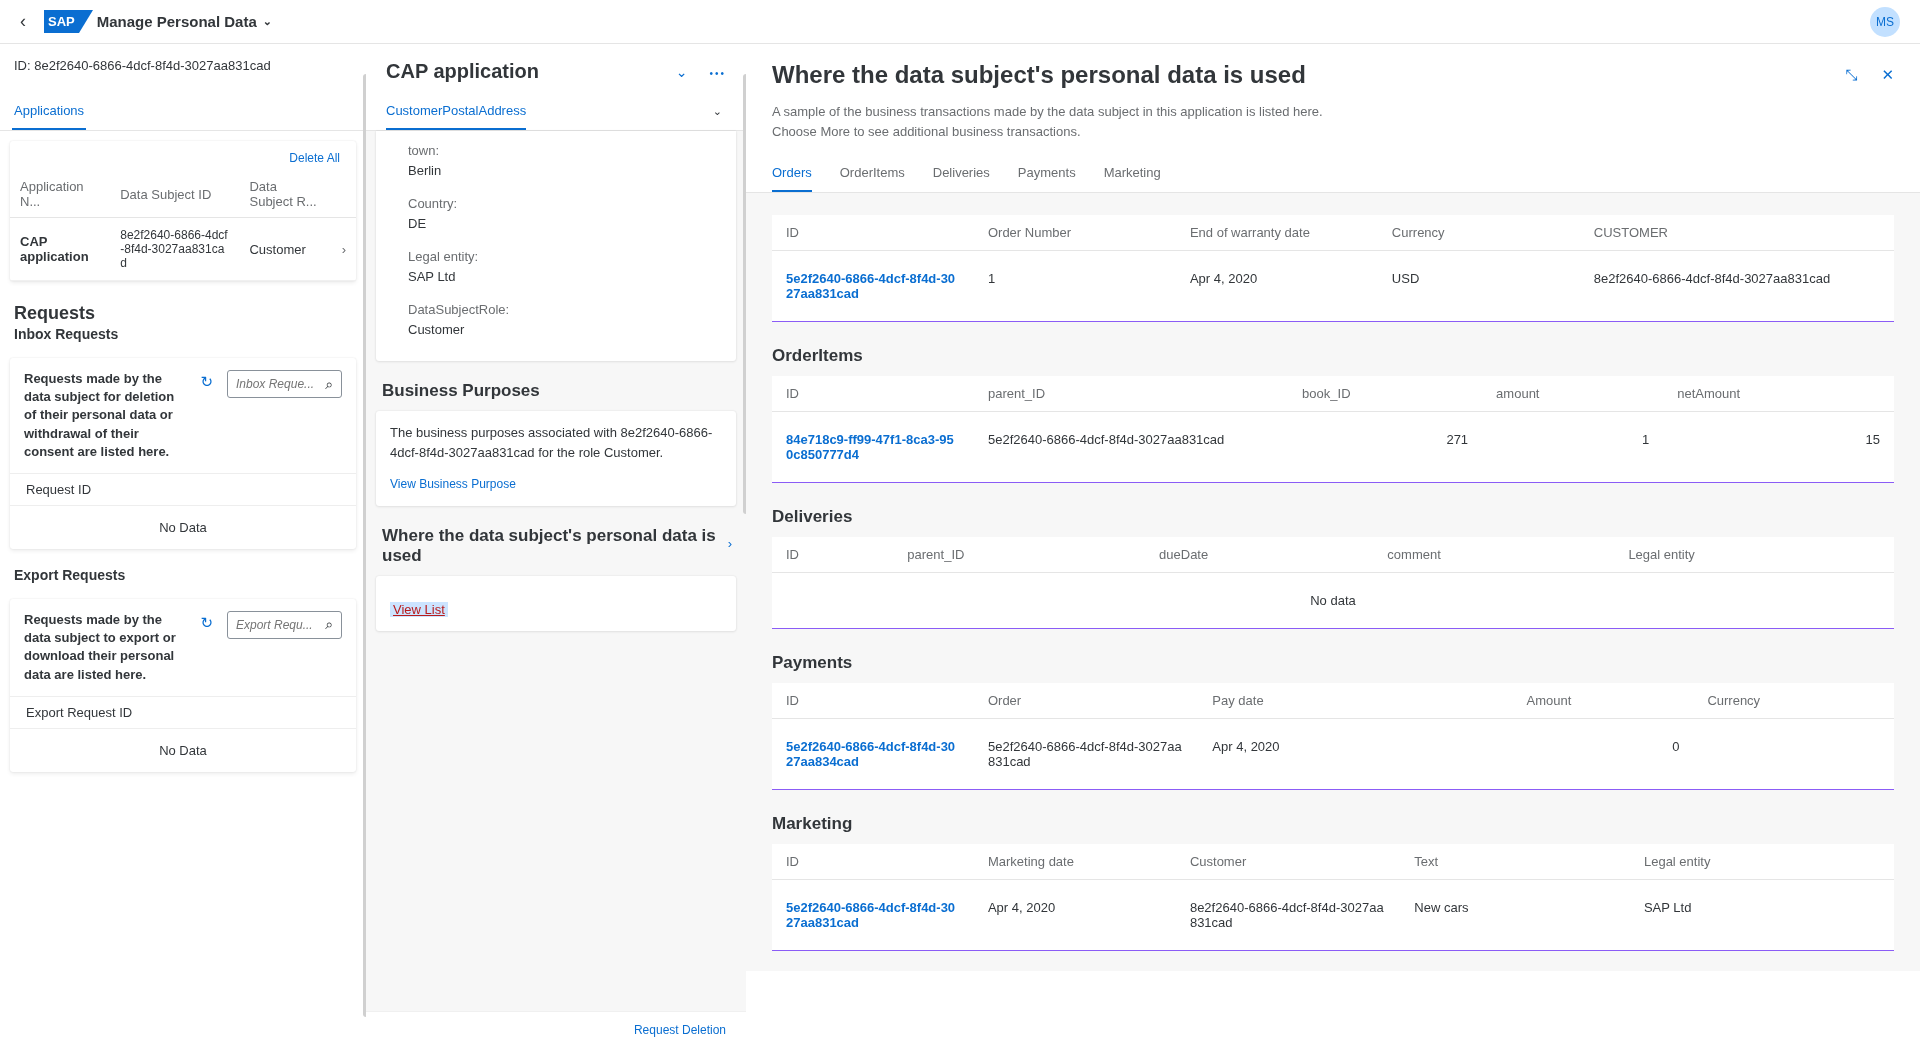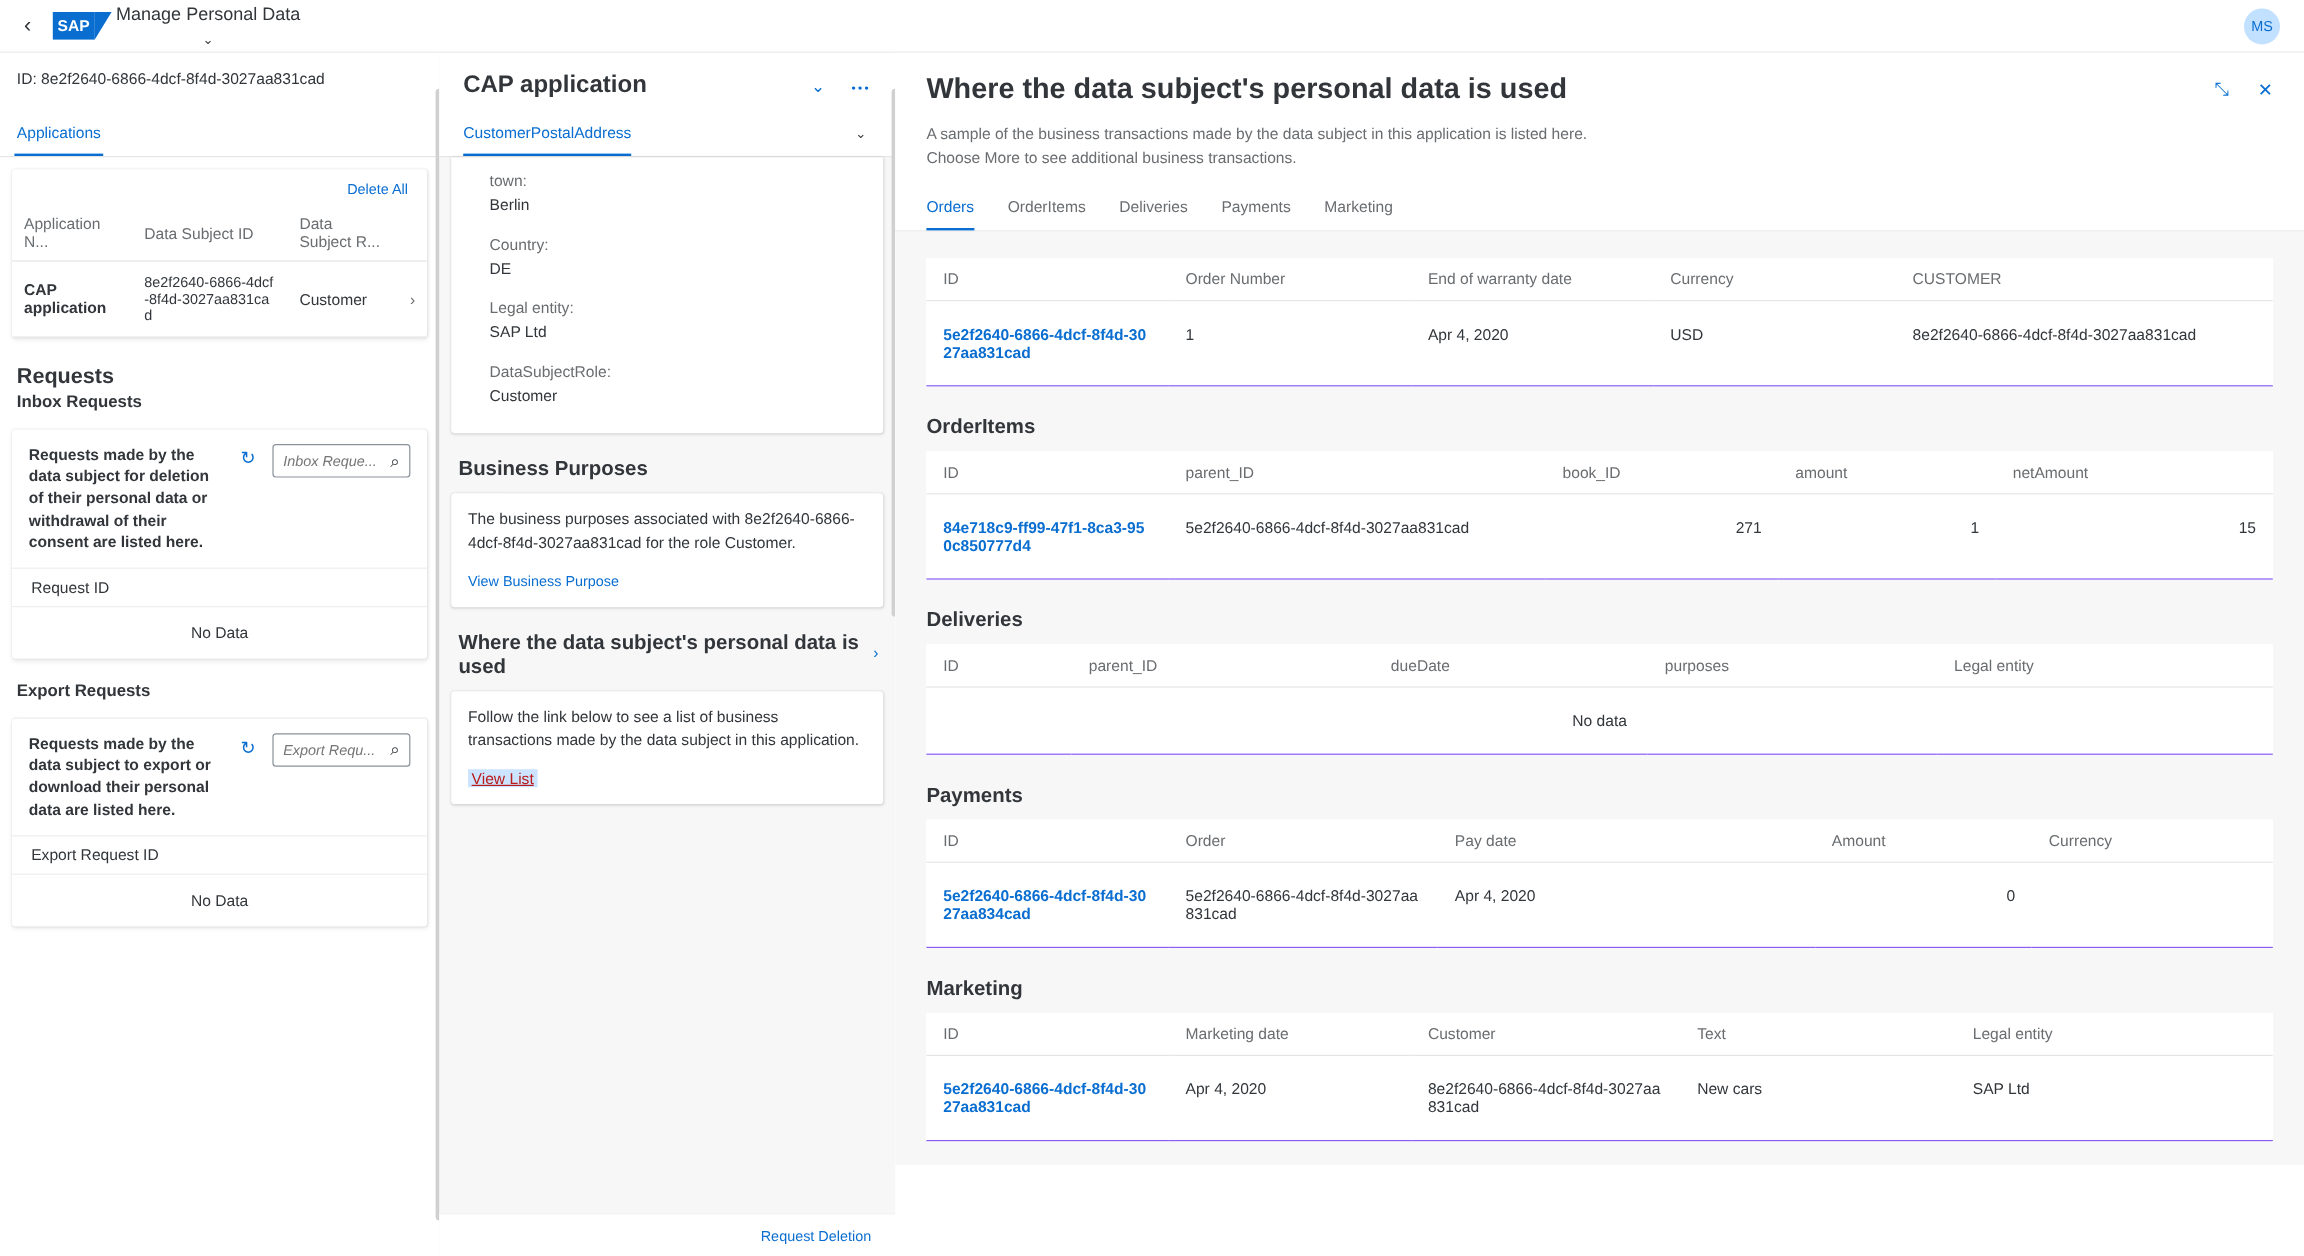--- a/index.html
+++ b/index.html
@@ -23,21 +23,21 @@
   .back-chevron { font-size:18px; color:#32363a; cursor:pointer; }
   .sap-logo {
     background:#0a6ed1; color:#fff; font-weight:bold; padding:4px 4px;
     font-size:13px; position:relative;
   }
   .sap-logo::after {
     content:""; position:absolute; top:0; right:-14px; width:0; height:0;
     border-top:0px solid transparent; border-bottom:23px solid transparent;
     border-left:14px solid #0a6ed1;
   }
-  .app-title { font-weight:normal; font-size:15px; display:flex; align-items:center; gap:6px;flex-direction:column; }
+  .app-title { font-weight:bold; font-size:15px; display:flex; align-items:center; gap:6px; }
   .header .spacer { flex:1; }
   .avatar {
     width:30px; height:30px; border-radius:50%; background:#c2e0ff;
     color:#0a6ed1; display:flex; align-items:center; justify-content:center;
     font-size:12px; font-weight:500;
   }
   
   .body {
     flex:1; display:flex; min-height:0; background:#fff;
   }
@@ -246,21 +246,20 @@
             <div style="margin-top:12px;"><span class="link">View Business Purpose</span></div>
           </div>
         </div>
 
         <div style="display:flex; align-items:center; justify-content:space-between; padding-right:14px;">
           <div class="sec2-title" style="padding-left:16px;">Where the data subject's personal data is used</div>
           <span style="color:#0a6ed1; cursor:pointer;">›</span>
         </div>
         <div class="card2">
           <div class="inner">
-            <div>Follow the link below to see a list of business transactions made by the data subject in this application.</div>
             <div style="margin-top:12px;"><span class="viewlist">View List</span></div>
           </div>
         </div>
 
         <div style="flex:1;"></div>
         <div class="col2-footer">
           <span class="link" style="font-weight:500;">Request Deletion</span>
         </div>
       </div>
       <div class="vscroll" style="height:440px;"></div>
@@ -336,21 +335,21 @@
         </div>
 
         <div class="section3">
           <h3>Deliveries</h3>
           <table class="dt">
             <thead>
                   <tr>
               <th>ID</th>
               <th>parent_ID</th>
               <th>dueDate</th>
-              <th>purposes</th>
+              <th>comment</th>
               <th>Legal entity</th>
             </tr>
                 </thead>
             <tbody>
               <tr>
                     <td colspan="5" class="nodata3">No data</td>
                   </tr>
             </tbody>
           </table>
         </div>

